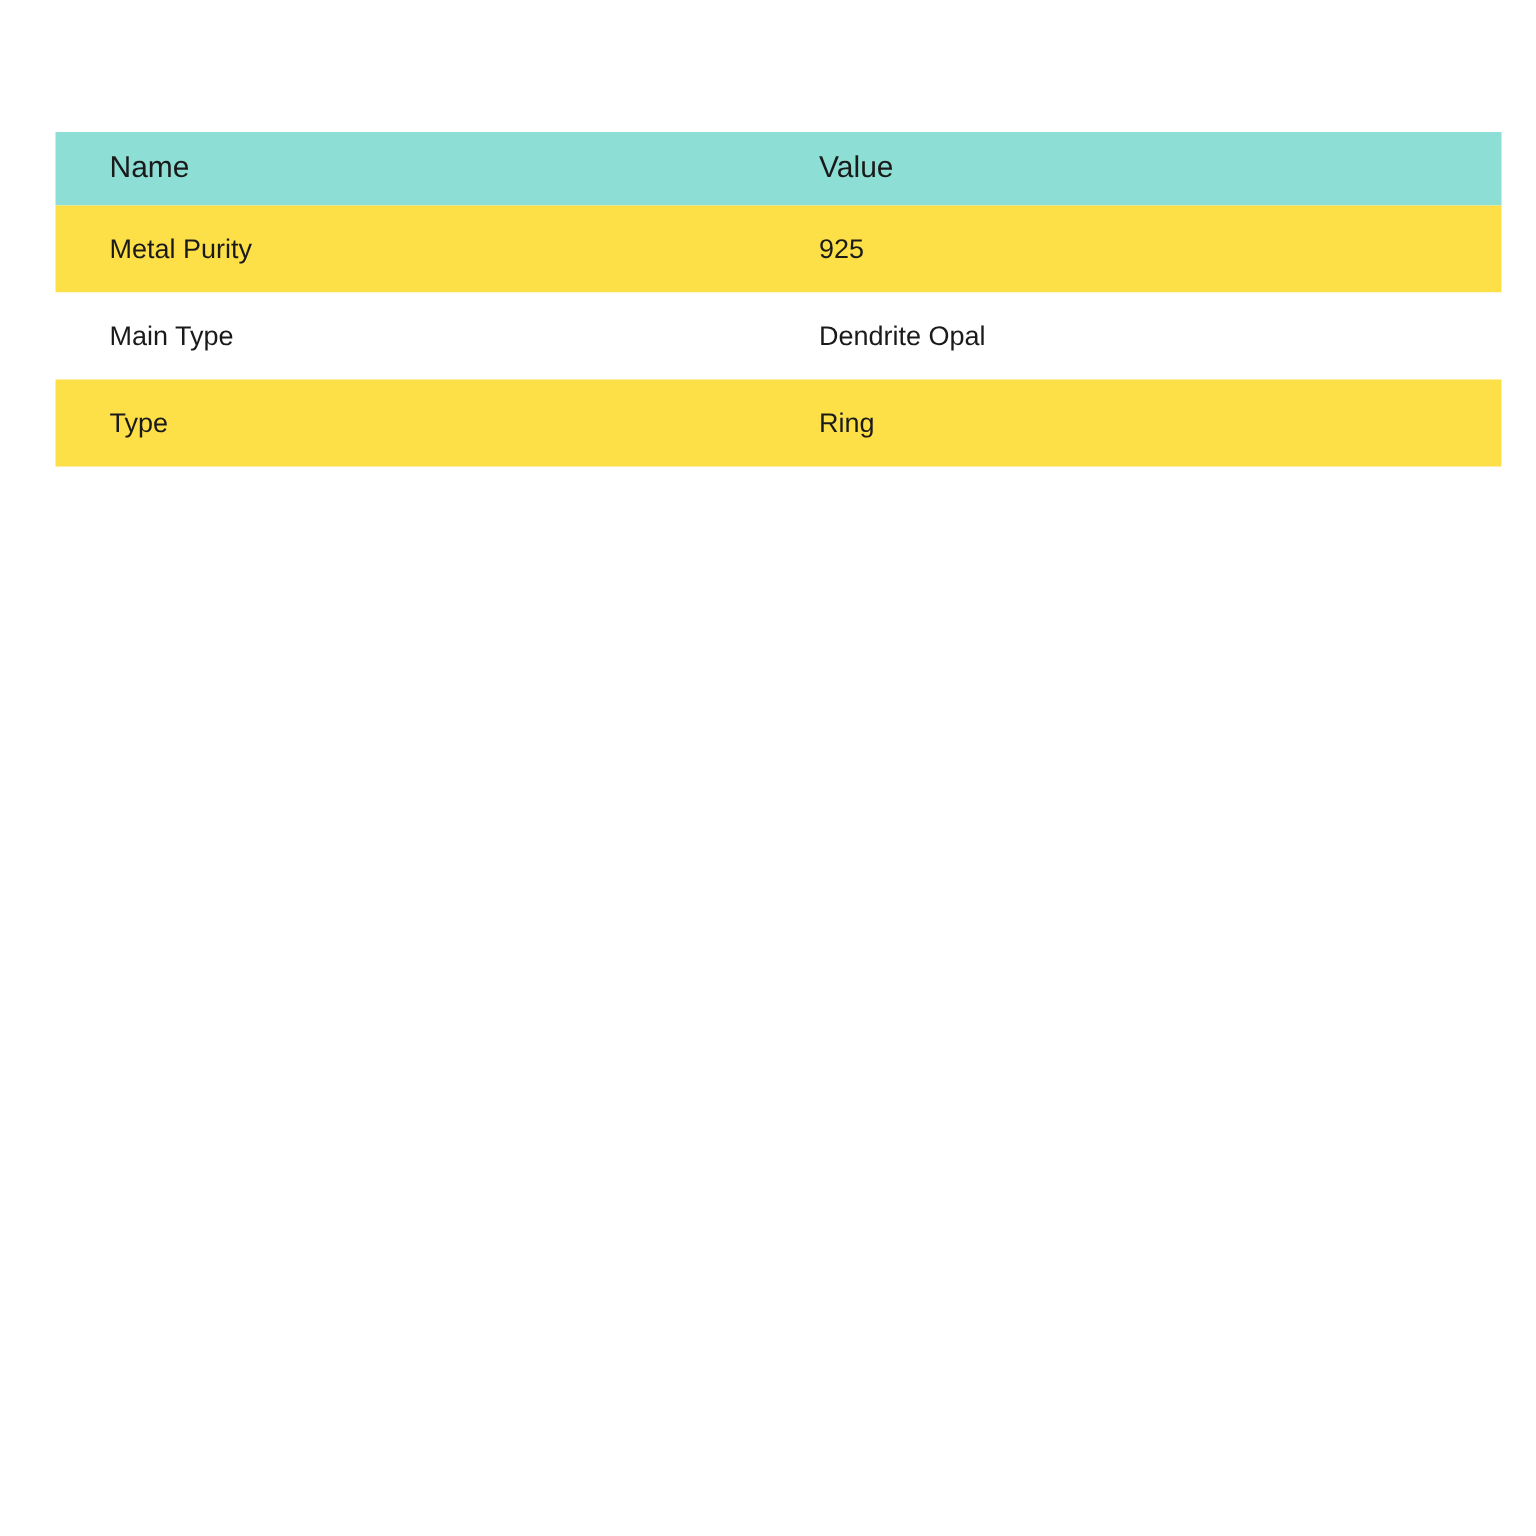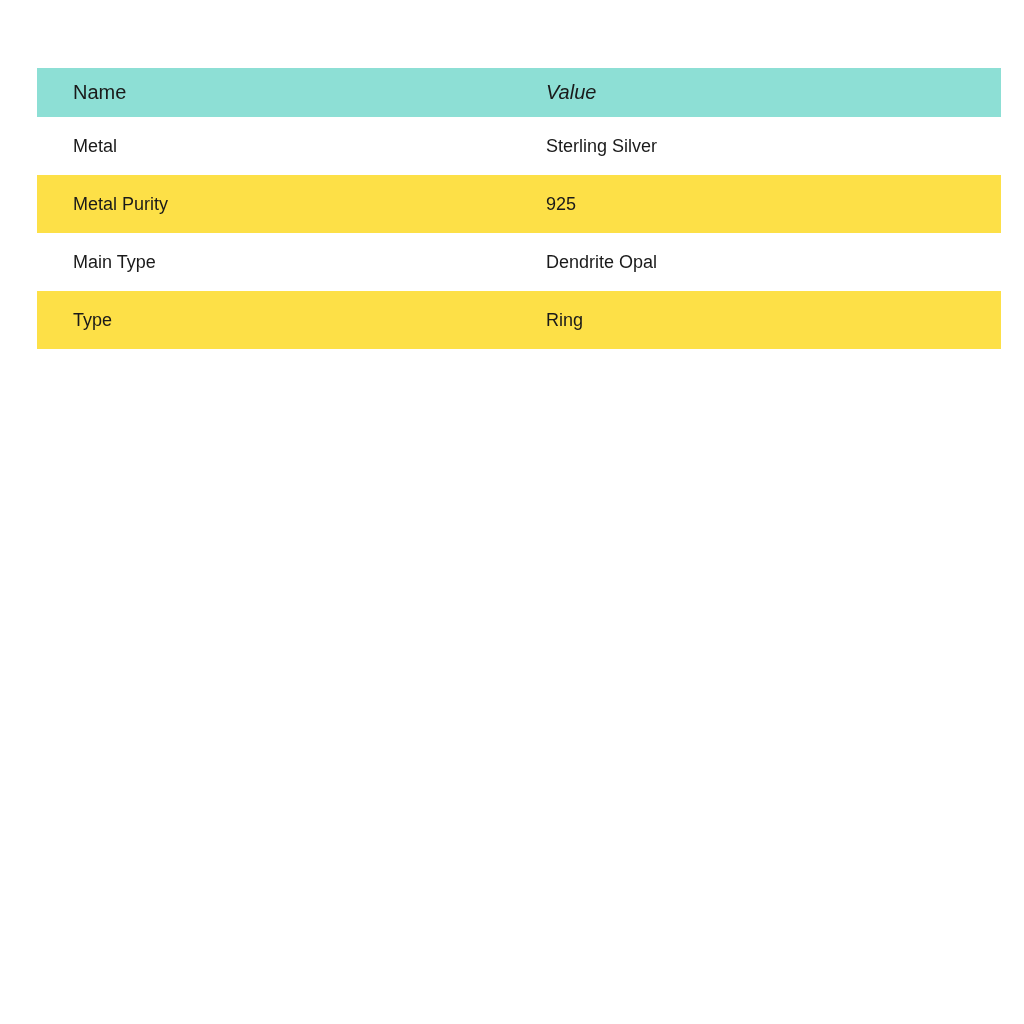--- a/index.html
+++ b/index.html
@@ -13,42 +13,41 @@
   #page {
     position: relative;
     width: 1024px;
     height: 1024px;
     background: #ffffff;
     overflow: hidden;
   }
   .spec-table {
     position: absolute;
     left: 37px;
-    top: 68px;
+    top: 88px;
     width: 964px;
     border-collapse: collapse;
     table-layout: fixed;
   }
   .spec-table col.col-name { width: 487px; }
   .spec-table col.col-value { width: 477px; }
 
   .spec-table thead th {
     background: #8ddfd5;
     color: #1a1a1a;
     font-size: 20px;
     font-weight: 400;
     text-align: left;
     padding: 12px 0 13px 36px;
     height: 24px;
     line-height: 24px;
     border: none;
   }
   .spec-table thead th.value-head {
     padding-left: 22px;
-    font-style: italic;
   }
   .spec-table tbody td {
     font-size: 18px;
     color: #1a1a1a;
     font-weight: 400;
     text-align: left;
     padding: 16px 0 16px 36px;
     height: 26px;
     line-height: 26px;
     border: none;
@@ -73,24 +72,20 @@
       <col class="col-name">
       <col class="col-value">
     </colgroup>
     <thead>
       <tr>
         <th class="name-head">Name</th>
         <th class="value-head">Value</th>
       </tr>
     </thead>
     <tbody>
-      <tr class="odd-row">
-        <td class="name-cell">Metal</td>
-        <td class="value-cell">Sterling Silver</td>
-      </tr>
       <tr class="even-row">
         <td class="name-cell">Metal Purity</td>
         <td class="value-cell">925</td>
       </tr>
       <tr class="odd-row">
         <td class="name-cell">Main Type</td>
         <td class="value-cell">Dendrite Opal</td>
       </tr>
       <tr class="even-row">
         <td class="name-cell">Type</td>

